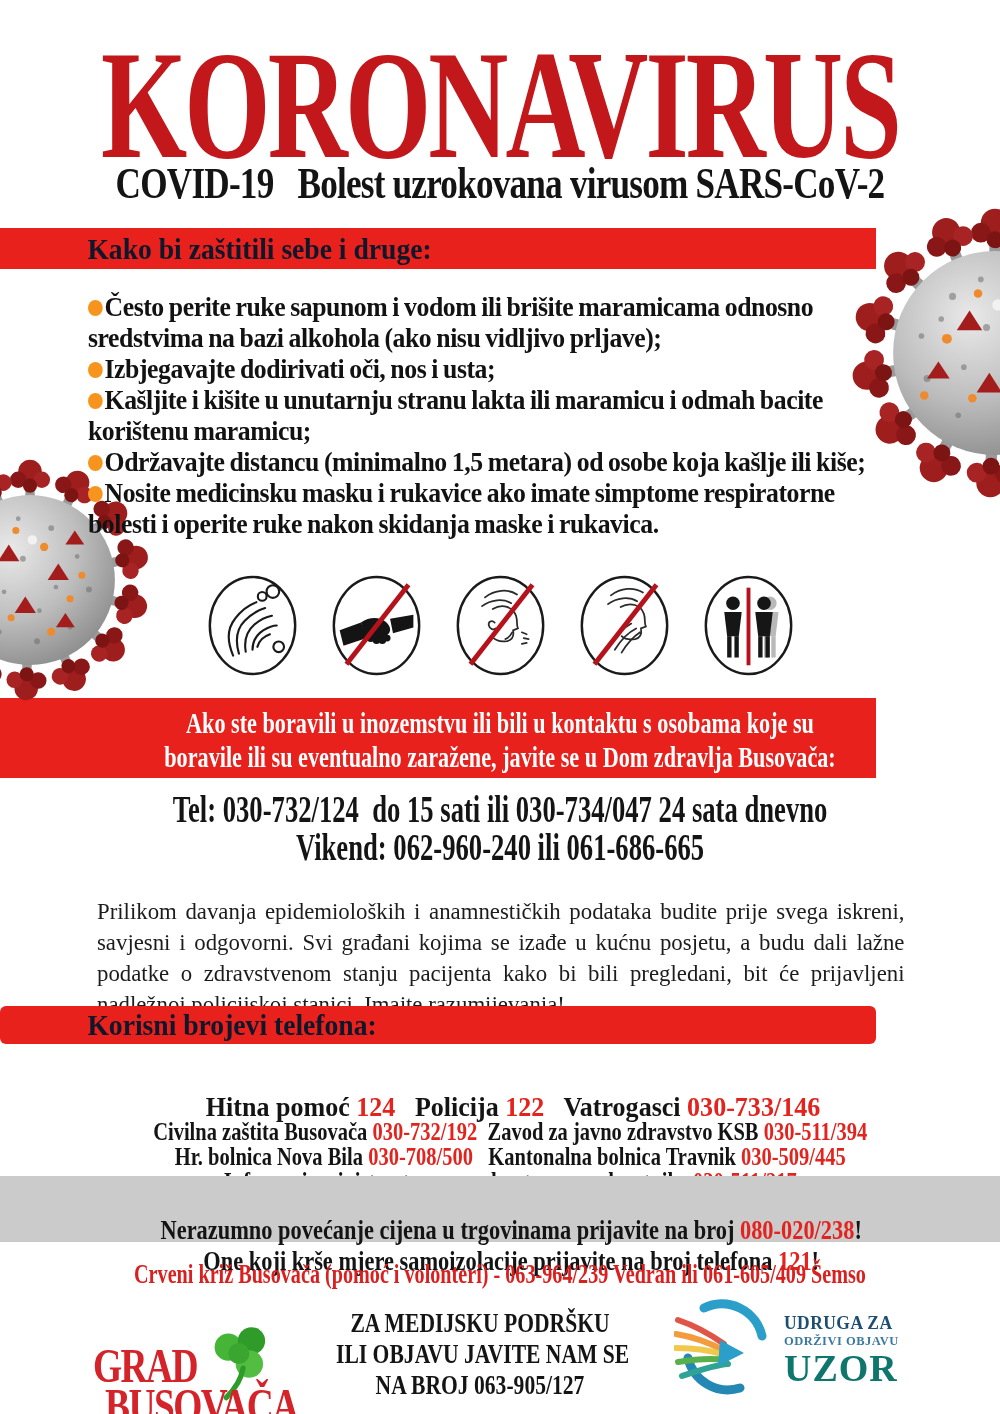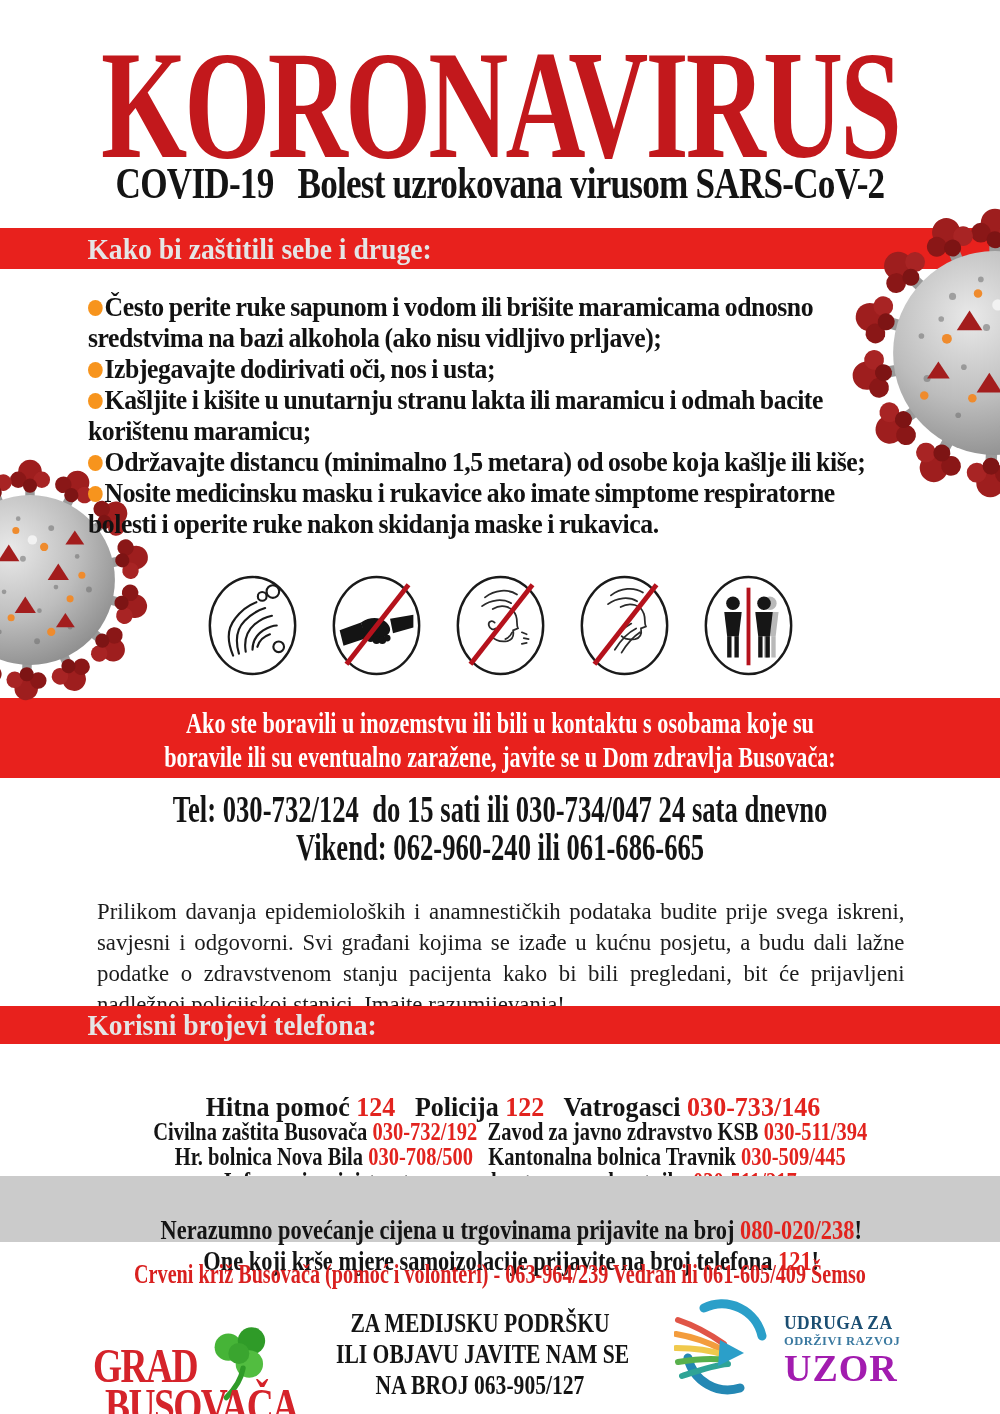--- a/index.html
+++ b/index.html
@@ -15,30 +15,30 @@
     letter-spacing:-4px;
     transform:translateX(-50%) scaleX(.72);transform-origin:center top;
   }
   .subtitle{
     position:absolute;top:158px;left:50%;white-space:pre;
     font-size:44px;font-weight:bold;color:#141414;letter-spacing:-1px;
     transform:translateX(-50%) scaleX(.8);transform-origin:center top;
   }
   
   .banner{
-    position:absolute;left:0;width:1000px;background:#e8211d;color:#e5e5e5;
+    position:absolute;left:0;width:876px;background:#e8211d;color:#0f172a;
     font-weight:bold;z-index:1;
   }
   .banner .bt{
     display:inline-block;padding-left:95px;font-size:30px;
     transform:scaleX(.92);transform-origin:left center;white-space:nowrap;
   }
   .banner1{top:228px;height:41px;line-height:41px;}
   .banner2{top:698px;height:80px;}
-  .banner3{top:1006px;height:38px;line-height:38px;}
+  .banner3{top:1006px;height:38px;line-height:38px;border-radius:6px;}
   
   .cline{
     position:absolute;left:50%;white-space:pre;font-weight:bold;color:#141414;
     transform:translateX(-50%) scaleX(var(--sx,1));transform-origin:center top;
     line-height:1.15;
   }
   .white{color:#ffffff;}
   .red{color:#e2231e;}
   .redline{color:#d9201f;}
   
@@ -77,21 +77,21 @@
   .clover{position:absolute;left:120px;top:-12px;z-index:1;}
   .media{
     position:absolute;top:1308px;left:300px;width:360px;text-align:center;
     font-size:27px;font-weight:bold;line-height:31px;color:#141414;
     transform:scaleX(.8);transform-origin:center top;white-space:nowrap;
   }
   .uzor{position:absolute;top:1296px;left:674px;width:220px;height:105px;}
   .uzor .mark{position:absolute;left:0;top:2px;}
   .uzor .u1{position:absolute;left:110px;top:16px;font-size:19px;font-weight:bold;color:#1b4e72;letter-spacing:.5px;transform:scaleX(.92);transform-origin:left top;white-space:nowrap;}
   .uzor .u2{position:absolute;left:110px;top:38px;font-size:12.5px;font-weight:bold;color:#3a79a0;letter-spacing:.5px;white-space:nowrap;}
-  .uzor .u3{position:absolute;left:110px;top:50px;font-size:38px;font-weight:bold;color:#a21caf;letter-spacing:1px;}
+  .uzor .u3{position:absolute;left:110px;top:50px;font-size:38px;font-weight:bold;color:#0f766e;letter-spacing:1px;}
   
   .virus{position:absolute;}
   .virus-tr{top:203px;left:845px;z-index:2;}
   .virus-l{top:455px;left:-95px;z-index:2;}
 </style>
 </head>
 <body>
 
 <div class="page">
 
@@ -325,17 +325,17 @@
         <path d="M14 60 A41 41 0 0 0 66 90" stroke="#2488b4" stroke-width="9"></path>
         <path d="M4 22 C22 28 36 36 50 46" stroke="#e05547" stroke-width="6"></path>
         <path d="M2 36 C20 39 34 44 49 52" stroke="#f39c3d" stroke-width="6"></path>
         <path d="M2 50 C20 50 36 52 50 57" stroke="#f0c94c" stroke-width="6"></path>
         <path d="M4 64 C22 61 38 60 52 62" stroke="#58b04c" stroke-width="6"></path>
         <path d="M8 78 C26 72 40 67 54 66" stroke="#2fa496" stroke-width="6"></path>
       </g>
       <path d="M46 42 L70 55 L44 68 Z" fill="#2b9fc9"></path>
     </svg>
     <div class="u1">UDRUGA ZA</div>
-    <div class="u2">ODRŽIVI RAZVOJ</div>
+    <div class="u2">ODRŽIVI OBJAVU</div>
     <div class="u3">UZOR</div>
   </div>
 
 </div>
 
 </body></html>

